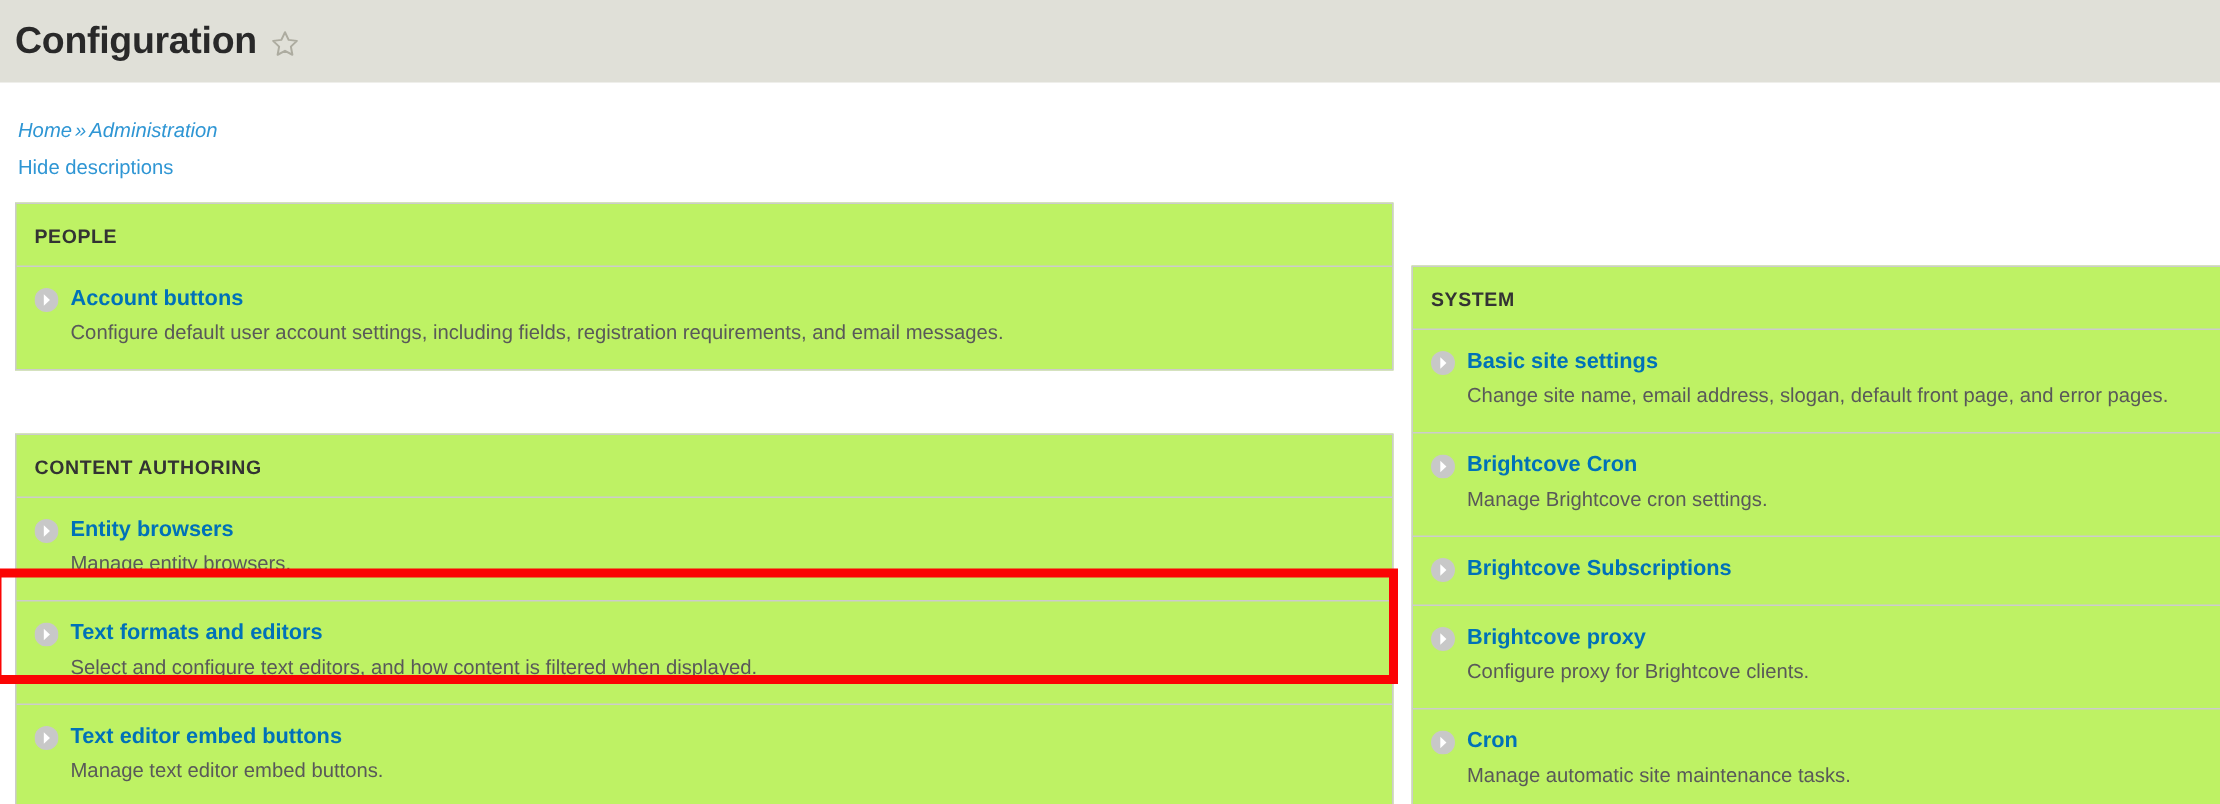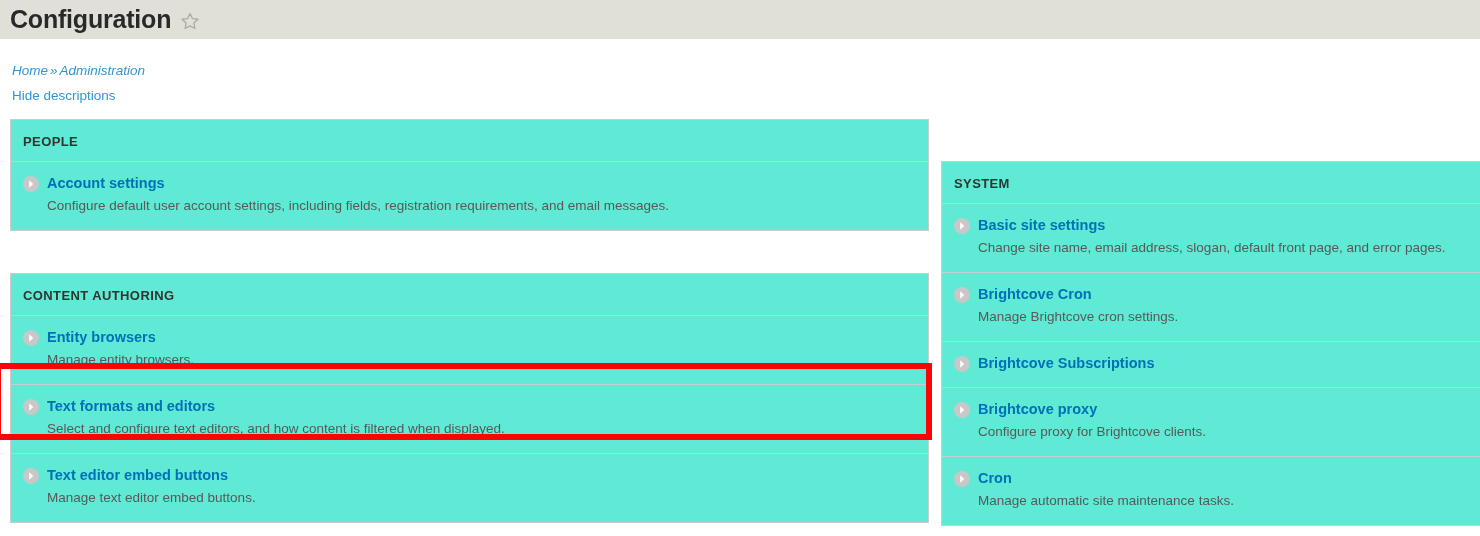--- a/index.html
+++ b/index.html
@@ -8,21 +8,21 @@
     padding: 0;
     width: 1480px;
     height: 536px;
     background: #ffffff;
     font-family: "Liberation Sans", sans-serif;
     overflow: hidden;
   }
 
   
   .page-header {
-    height: 39px;
+    height: 55px;
     background: #e0e0d8;
     display: flex;
     align-items: center;
     padding: 0 0 0 10px;
     width: 1480px;
   }
   .page-title {
     font-size: 25px;
     font-weight: bold;
     color: #292929;
@@ -76,21 +76,21 @@
     display: flex;
     gap: 12px;
     align-items: flex-start;
   }
   .col-left { width: 919px; flex: 0 0 919px; }
   .col-right { width: 540px; flex: 0 0 540px; }
 
   
   .panel {
     border: 1px solid #ccc;
-    background: #5eead4;
+    background: #bef264;
     margin-bottom: 25px;
   }
   .panel:last-child { margin-bottom: 0; margin-top: 42px; }
 
   .panel-title {
     font-size: 13px;
     font-weight: bold;
     color: #333;
     letter-spacing: 0.4px;
     text-transform: uppercase;
@@ -177,21 +177,21 @@
     </div>
     <div class="panel-items">
   <div class="item">
     <div class="item-head">
       <span class="arrow-icon">
         <svg width="16" height="16" viewBox="0 0 16 16">
           <circle cx="8" cy="8" r="8" fill="#c8c8c8"></circle>
           <path d="M6.2 4.2 L10.3 8 L6.2 11.8 Z" fill="#ffffff"></path>
         </svg>
       </span>
-      <a class="item-link">Account settings</a>
+      <a class="item-link">Account buttons</a>
     </div>
     <div class="item-desc">Configure default user account settings, including fields, registration requirements, and email messages.</div>
   </div>
 </div>
   </section>
 
   <section class="panel">
     <div class="panel-title">
       <span class="panel-title-inner">CONTENT AUTHORING</span>
     </div>

